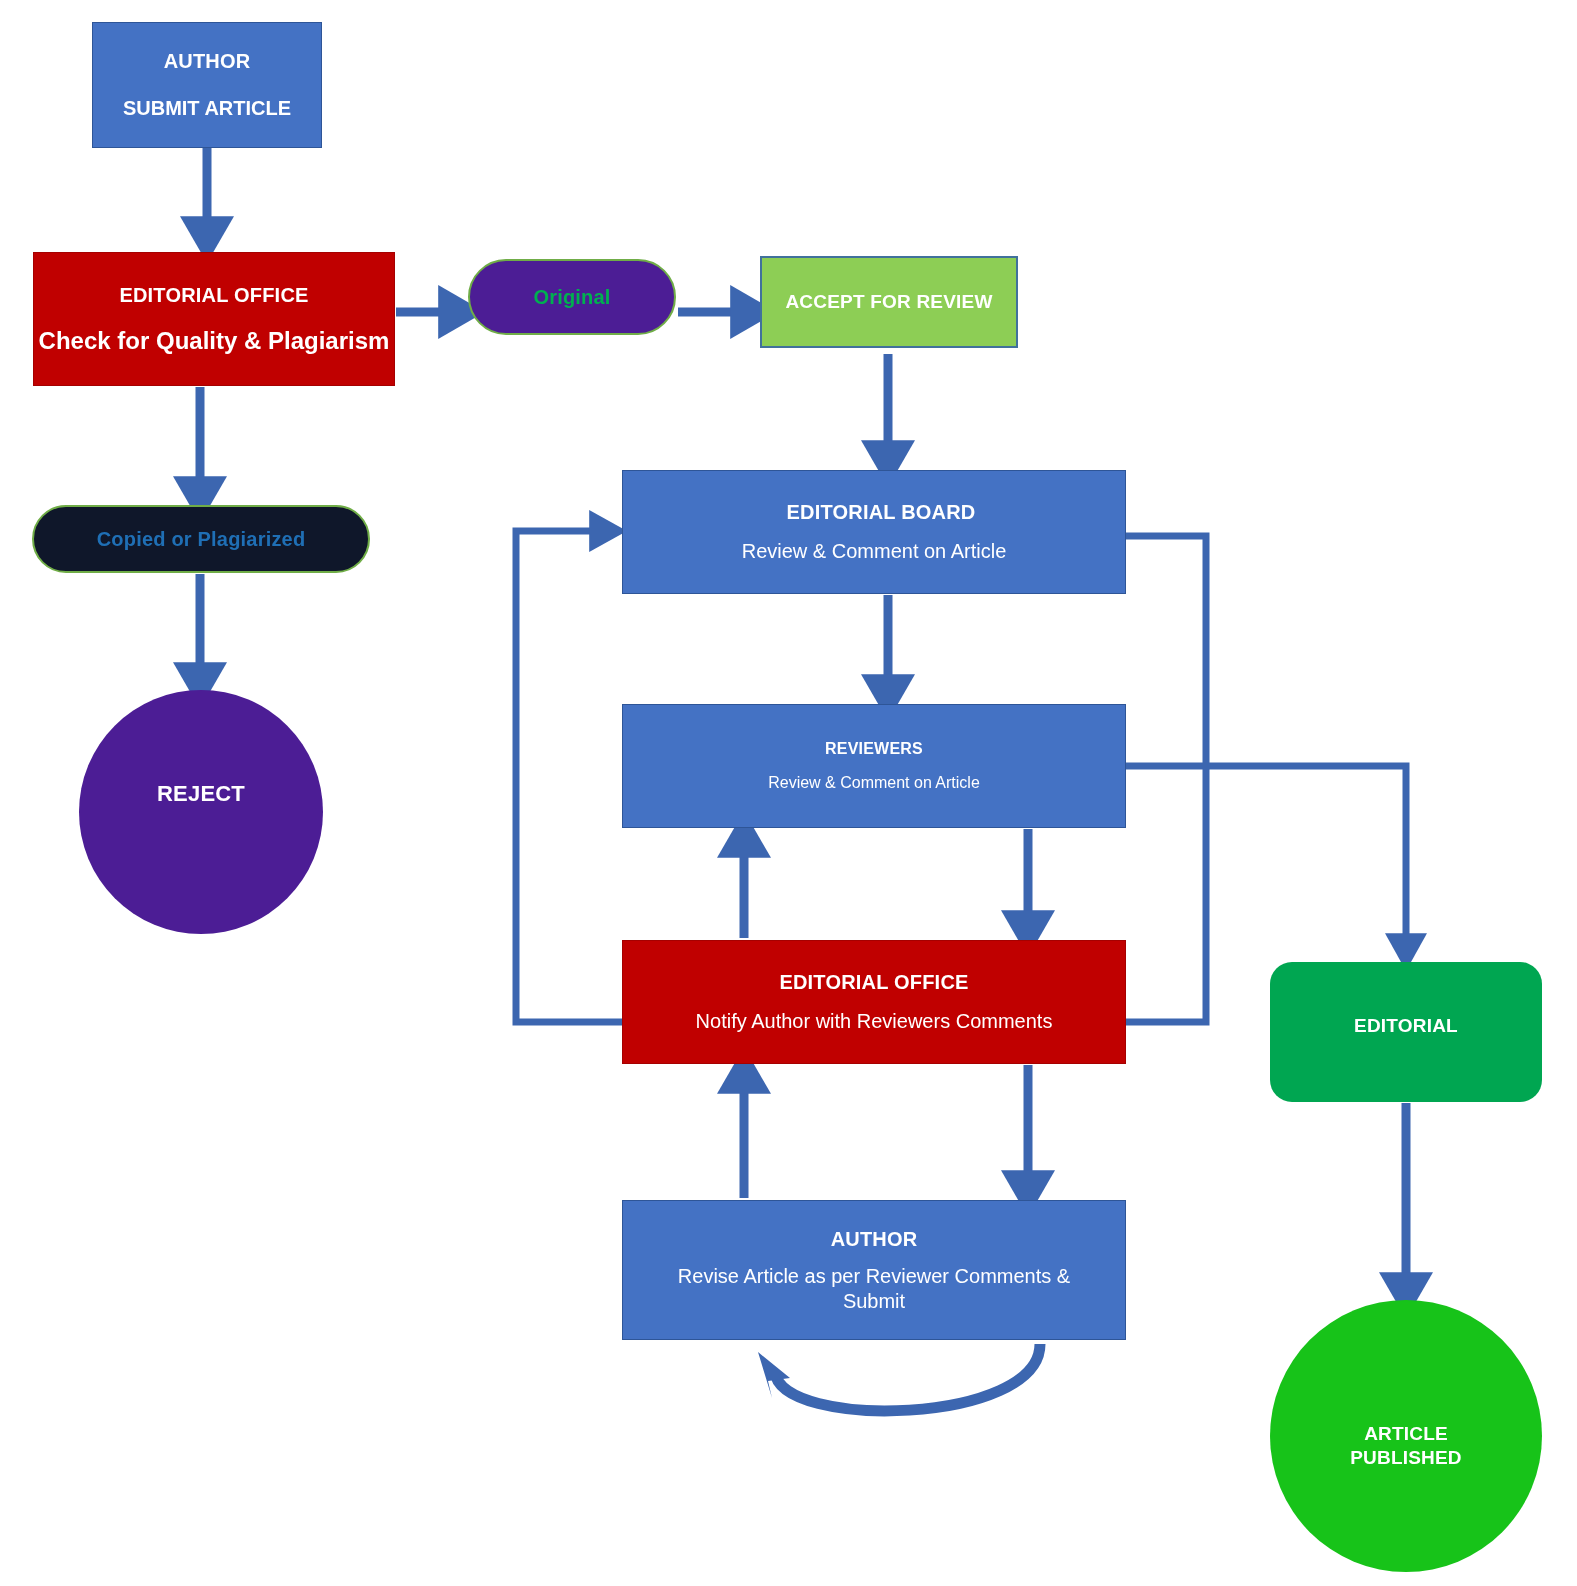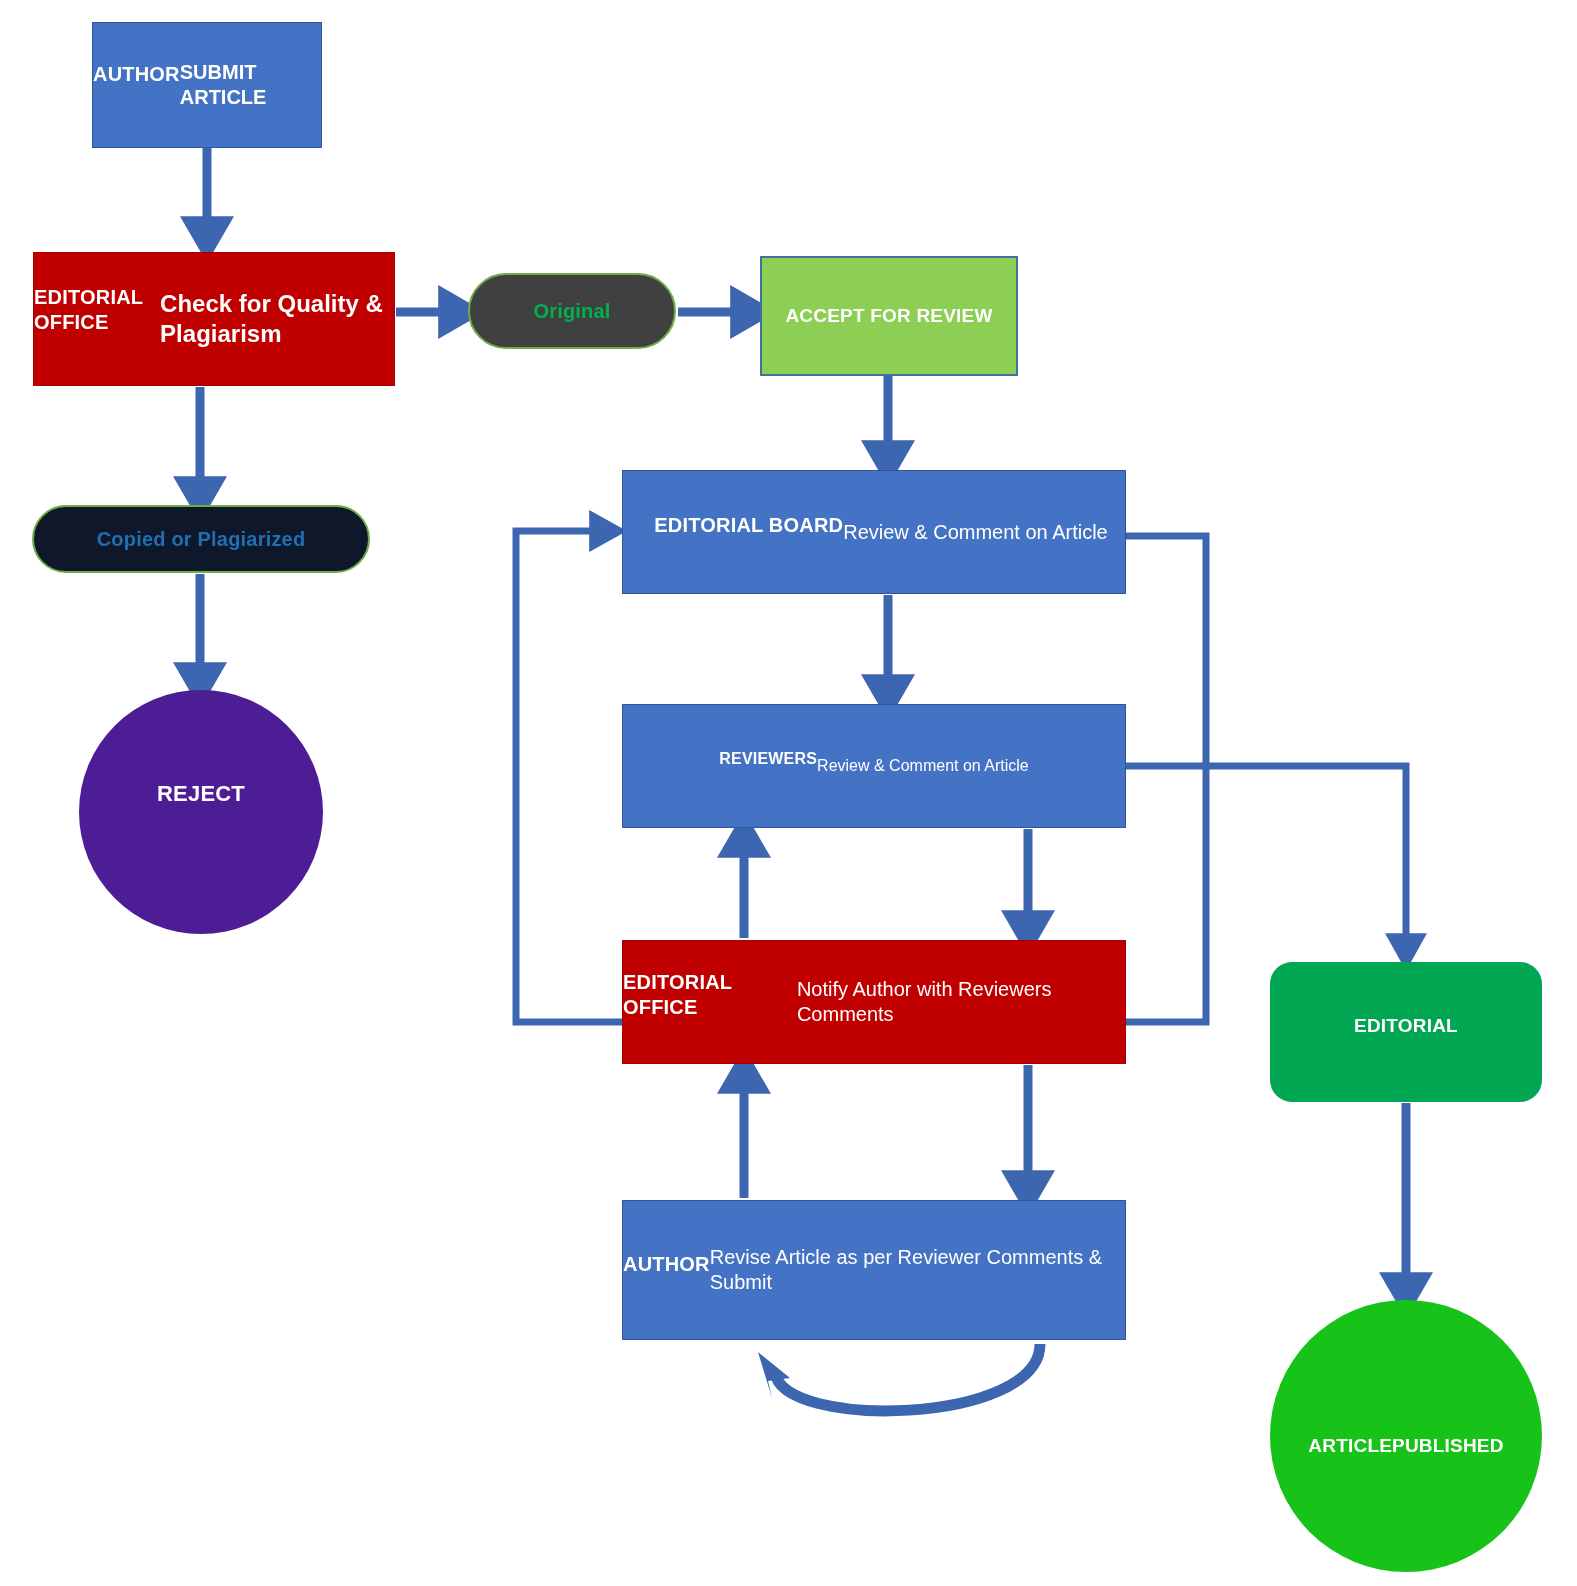--- a/index.html
+++ b/index.html
@@ -14,24 +14,24 @@
     position: relative;
     width: 1577px;
     height: 1586px;
     background: #ffffff;
     overflow: hidden;
   }
   .node {
     position: absolute;
     box-sizing: border-box;
     display: flex;
-    flex-direction: row;
+    flex-direction: column;
     align-items: center;
     justify-content: center;
-    text-align: left;
+    text-align: center;
     color: #ffffff;
     line-height: 1.25;
   }
   .node .title {
     font-weight: bold;
     letter-spacing: 0.2px;
   }
   .node .sub {
     font-weight: normal;
   }
@@ -48,30 +48,30 @@
   .n-editorial-office-1 {
     left: 33px; top: 252px; width: 362px; height: 134px;
     background: #C00000;
     border: 1px solid #A50000;
     font-size: 20px;
   }
   .n-editorial-office-1 .title { margin-bottom: 18px; }
   .n-editorial-office-1 .sub { font-weight: bold; font-size: 24px; }
 
   .n-original {
-    left: 468px; top: 273px; width: 208px; height: 76px;
-    background: #404040;
+    left: 468px; top: 259px; width: 208px; height: 76px;
+    background: #4c1d95;
     border: 2px solid #70AD47;
     border-radius: 38px;
     color: #00B050;
     font-size: 20px;
     font-weight: bold;
   }
   .n-accept-review {
-    left: 760px; top: 256px; width: 258px; height: 120px;
+    left: 760px; top: 256px; width: 258px; height: 92px;
     background: #8DCE55;
     border: 2px solid #41719C;
     font-size: 19px;
     font-weight: bold;
   }
   .n-copied {
     left: 32px; top: 505px; width: 338px; height: 68px;
     background: #0f172a;
     border: 2px solid #70AD47;
     border-radius: 34px;

